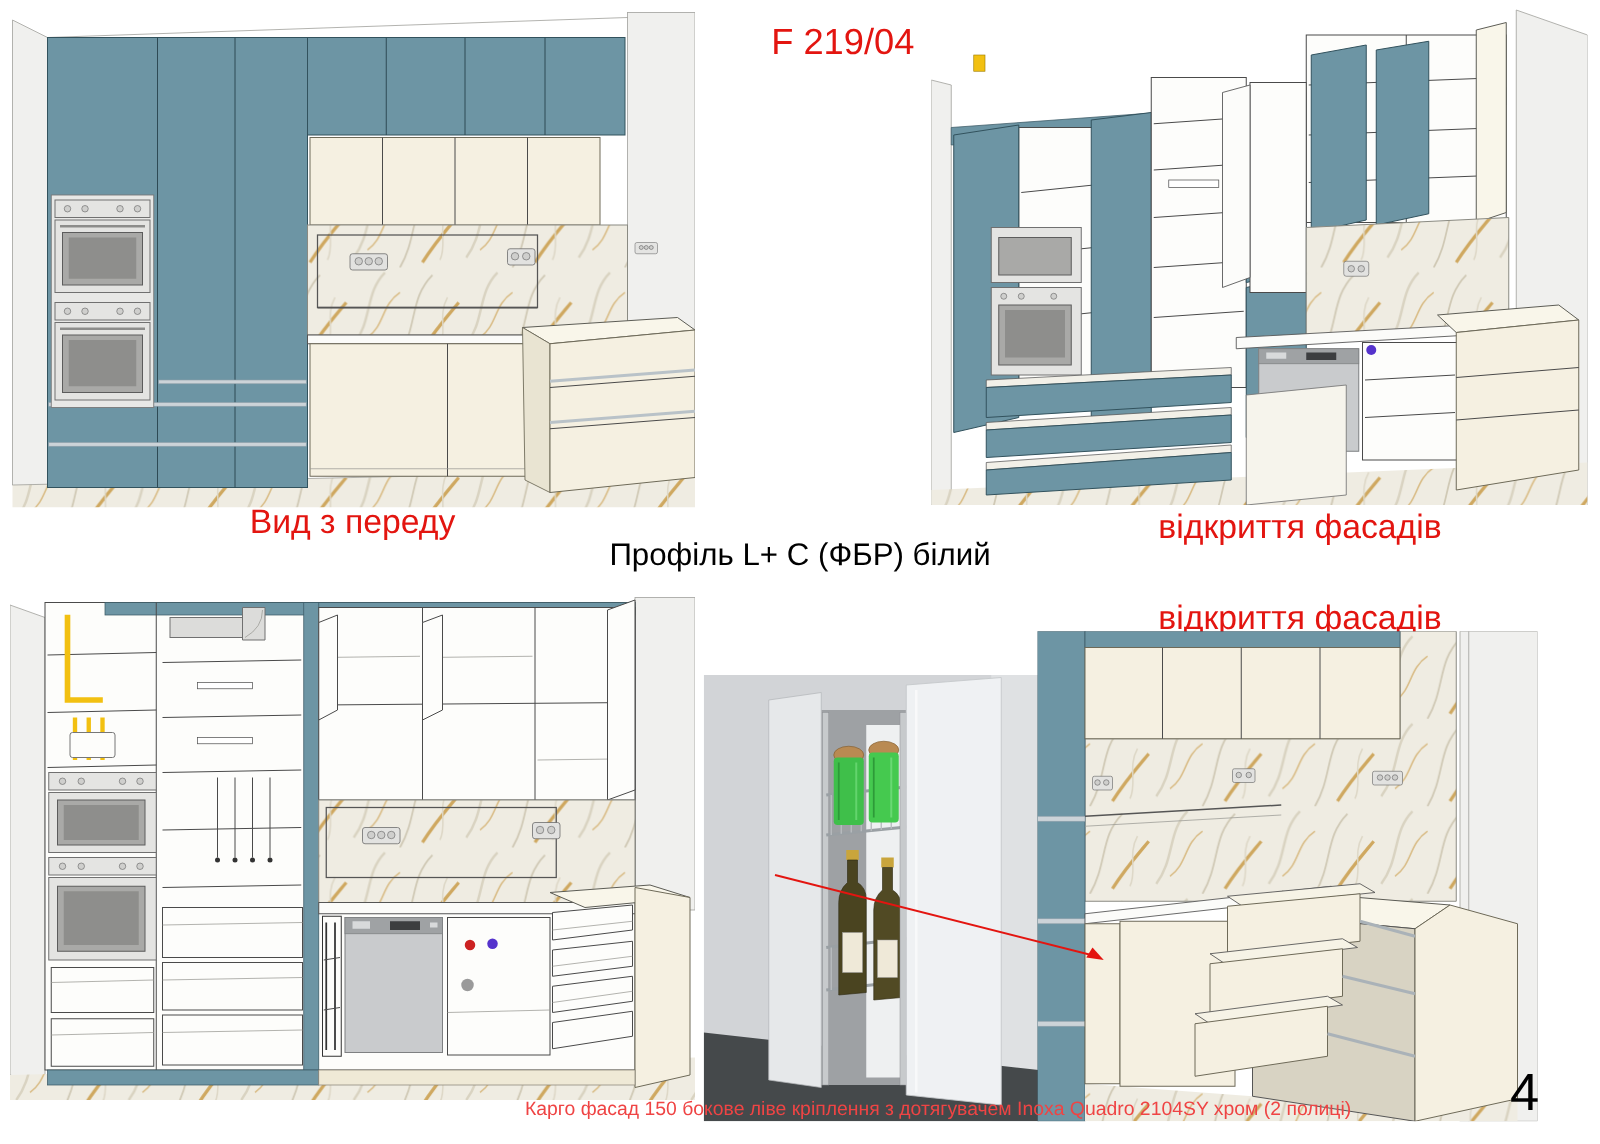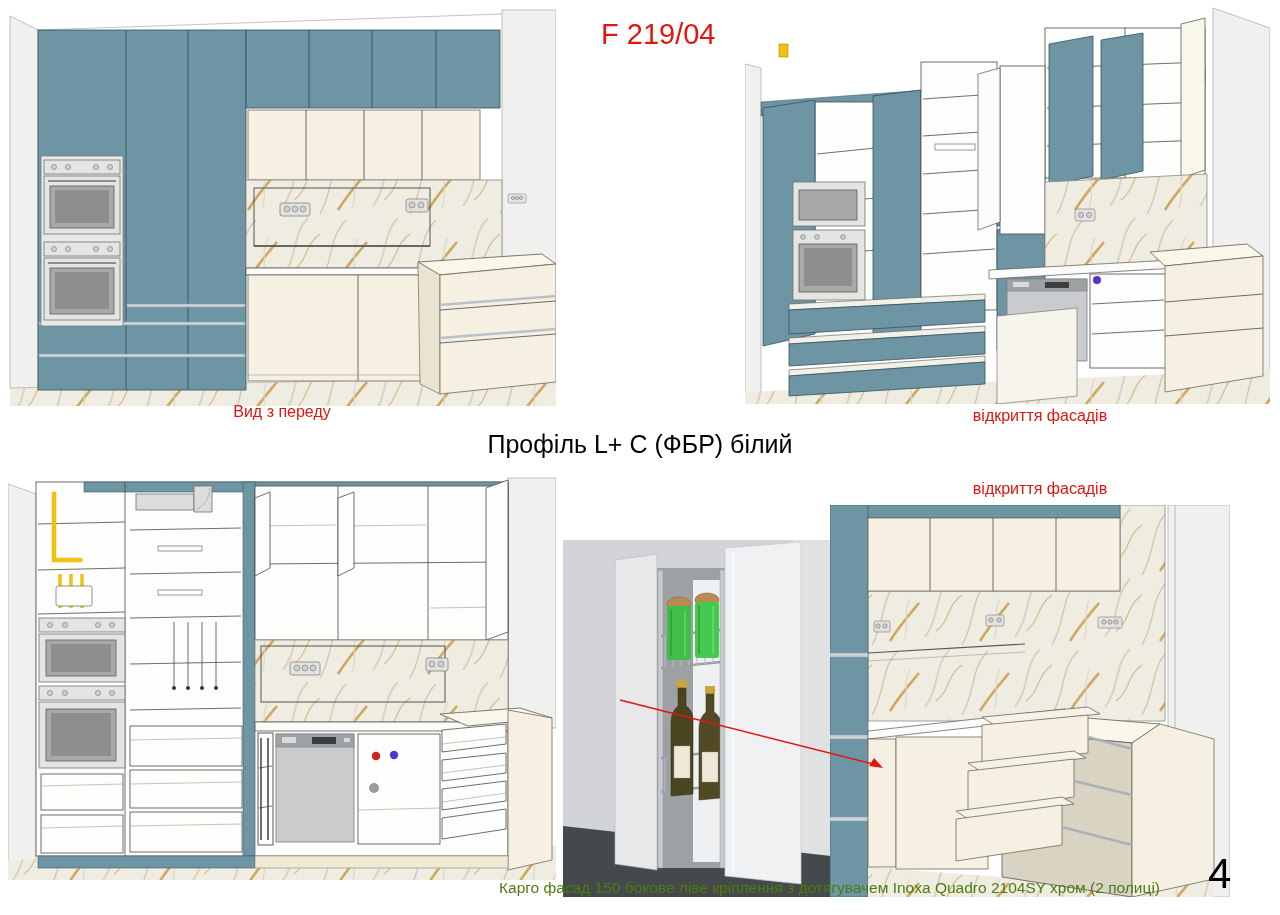--- a/index.html
+++ b/index.html
@@ -4,24 +4,24 @@
 <style>
   :root{
     --accent-red:#e31510; --teal:#6d95a4; --teal-dark:#32525d; --cream:#f5f0e1;
     --gold:#c49134; --metal:#ccd3d8; --text:#111111;
   }
   html,body{margin:0;padding:0;background:#ffffff;}
   .page{position:relative;width:1280px;height:915px;background:#fff;overflow:hidden;
         font-family:"Liberation Sans",sans-serif;color:var(--text);}
   .fig{position:absolute;}
   .fig svg{display:block;width:100%;height:100%;}
-  .red-label{position:absolute;color:var(--accent-red);font-size:16px;line-height:1.1;text-align:center;}
-  .code-label{position:absolute;left:601px;top:20px;color:var(--accent-red);font-size:29px;line-height:1;}
+  .red-label{position:absolute;color:var(--accent-red);font-size:27px;line-height:1.1;text-align:center;}
+  .code-label{position:absolute;left:617px;top:20px;color:var(--accent-red);font-size:29px;line-height:1;}
   .main-title{position:absolute;left:0;top:430px;width:1280px;text-align:center;font-size:25px;color:#000;}
-  .caption{position:absolute;left:420px;top:879px;width:740px;text-align:right;font-size:15.5px;color:#4d7c0f;}
+  .caption{position:absolute;left:420px;top:879px;width:740px;text-align:left;font-size:15.5px;color:#ef4444;}
   .page-num{position:absolute;left:1208px;top:850px;font-size:42px;color:#000;}
   
   .c-teal{fill:var(--teal);stroke:var(--teal-dark);stroke-width:.8;}
   .c-tealF{fill:var(--teal);stroke:#3c5a66;stroke-width:.6;}
   .c-cream{fill:var(--cream);stroke:#6e6a58;stroke-width:.8;}
   .c-creamD{fill:#e9e4d2;stroke:#6e6a58;stroke-width:.7;}
   .c-creamT{fill:#f9f6ea;stroke:#5c5c55;stroke-width:.8;}
   .c-white{fill:#fdfdfb;stroke:#4a4a4a;stroke-width:.8;}
   .c-wall{fill:#f0f0ee;stroke:#a8a8a4;stroke-width:.7;}
   .c-marble{fill:url(#marble);stroke:#8a8a82;stroke-width:.8;}

